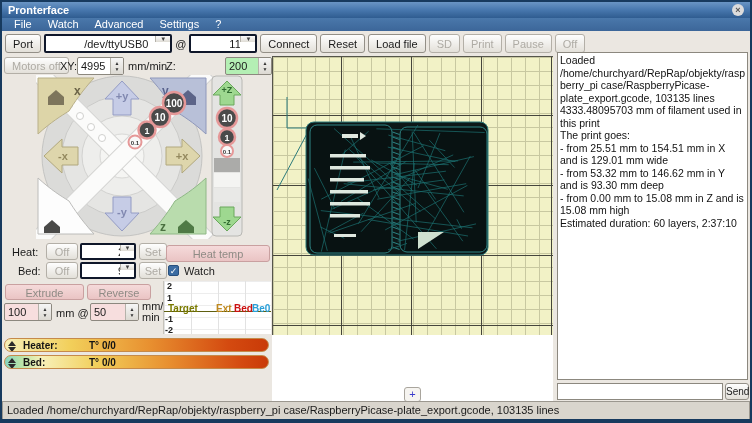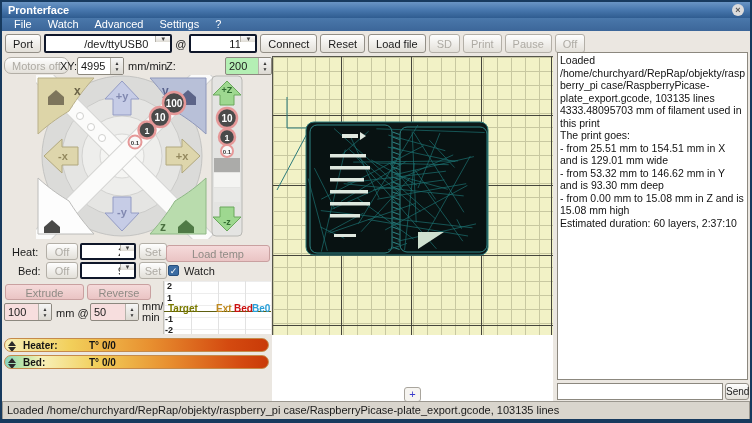--- a/index.html
+++ b/index.html
@@ -94,21 +94,21 @@
     <button class="btn">Reset</button>
     <button class="btn">Load file</button>
     <button class="btn disabled">SD</button>
     <button class="btn disabled">Print</button>
     <button class="btn disabled">Pause</button>
     <button class="btn disabled">Off</button>
   </div>
 
   <div class="left-panel">
 
-    <button class="btn disabled lp" style="left:2px;top:1px;height:17px;border-radius:7px;">Motors off</button>
+    <button class="btn disabled lp" style="left:2px;top:1px;height:17px;">Motors off</button>
     <span class="lp lbl" style="left:58px;top:4px;">XY:</span>
     <div class="spin lp" style="left:75px;top:1px;width:47px;">
       <span class="sval">4995</span>
       <span class="sbtns">
           <span>▲</span>
           <span>▼</span>
         </span>
     </div>
     <span class="lp lbl" style="left:126px;top:4px;">mm/min</span>
     <span class="lp lbl" style="left:164px;top:4px;">Z:</span>
@@ -192,21 +192,21 @@
     </div>
     <button class="btn disabled lp" style="left:137px;top:187px;width:28px;height:17px;padding:0;">Set</button>
     <span class="lp lbl" style="left:16px;top:209px;">Bed:</span>
     <button class="btn disabled lp" style="left:44px;top:206px;width:32px;height:17px;padding:0;">Off</button>
     <div class="combo lp" style="left:78px;top:206px;width:56px;height:17px;">
       <span class="val" style="padding:1px 2px;">90.0 (u:</span>
       <span class="drop">▼</span>
     </div>
     <button class="btn disabled lp" style="left:137px;top:206px;width:28px;height:17px;padding:0;">Set</button>
 
-    <button class="btn pink lp" style="left:164px;top:189px;width:104px;height:17px;">Load temp</button>
+    <button class="btn pink lp" style="left:164px;top:189px;width:104px;height:17px;">Heat temp</button>
     <span class="checkbox lp" style="left:166px;top:209px;">✓</span>
     <span class="lp lbl" style="left:182px;top:209px;">Watch</span>
 
     <button class="btn pink lp" style="left:3px;top:228px;width:79px;height:16px;">Extrude</button>
     <button class="btn pink lp" style="left:85px;top:228px;width:64px;height:16px;">Reverse</button>
     <div class="spin pink lp" style="left:2px;top:247px;width:48px;">
       <span class="sval">100</span>
       <span class="sbtns">
           <span>▲</span>
           <span>▼</span>

